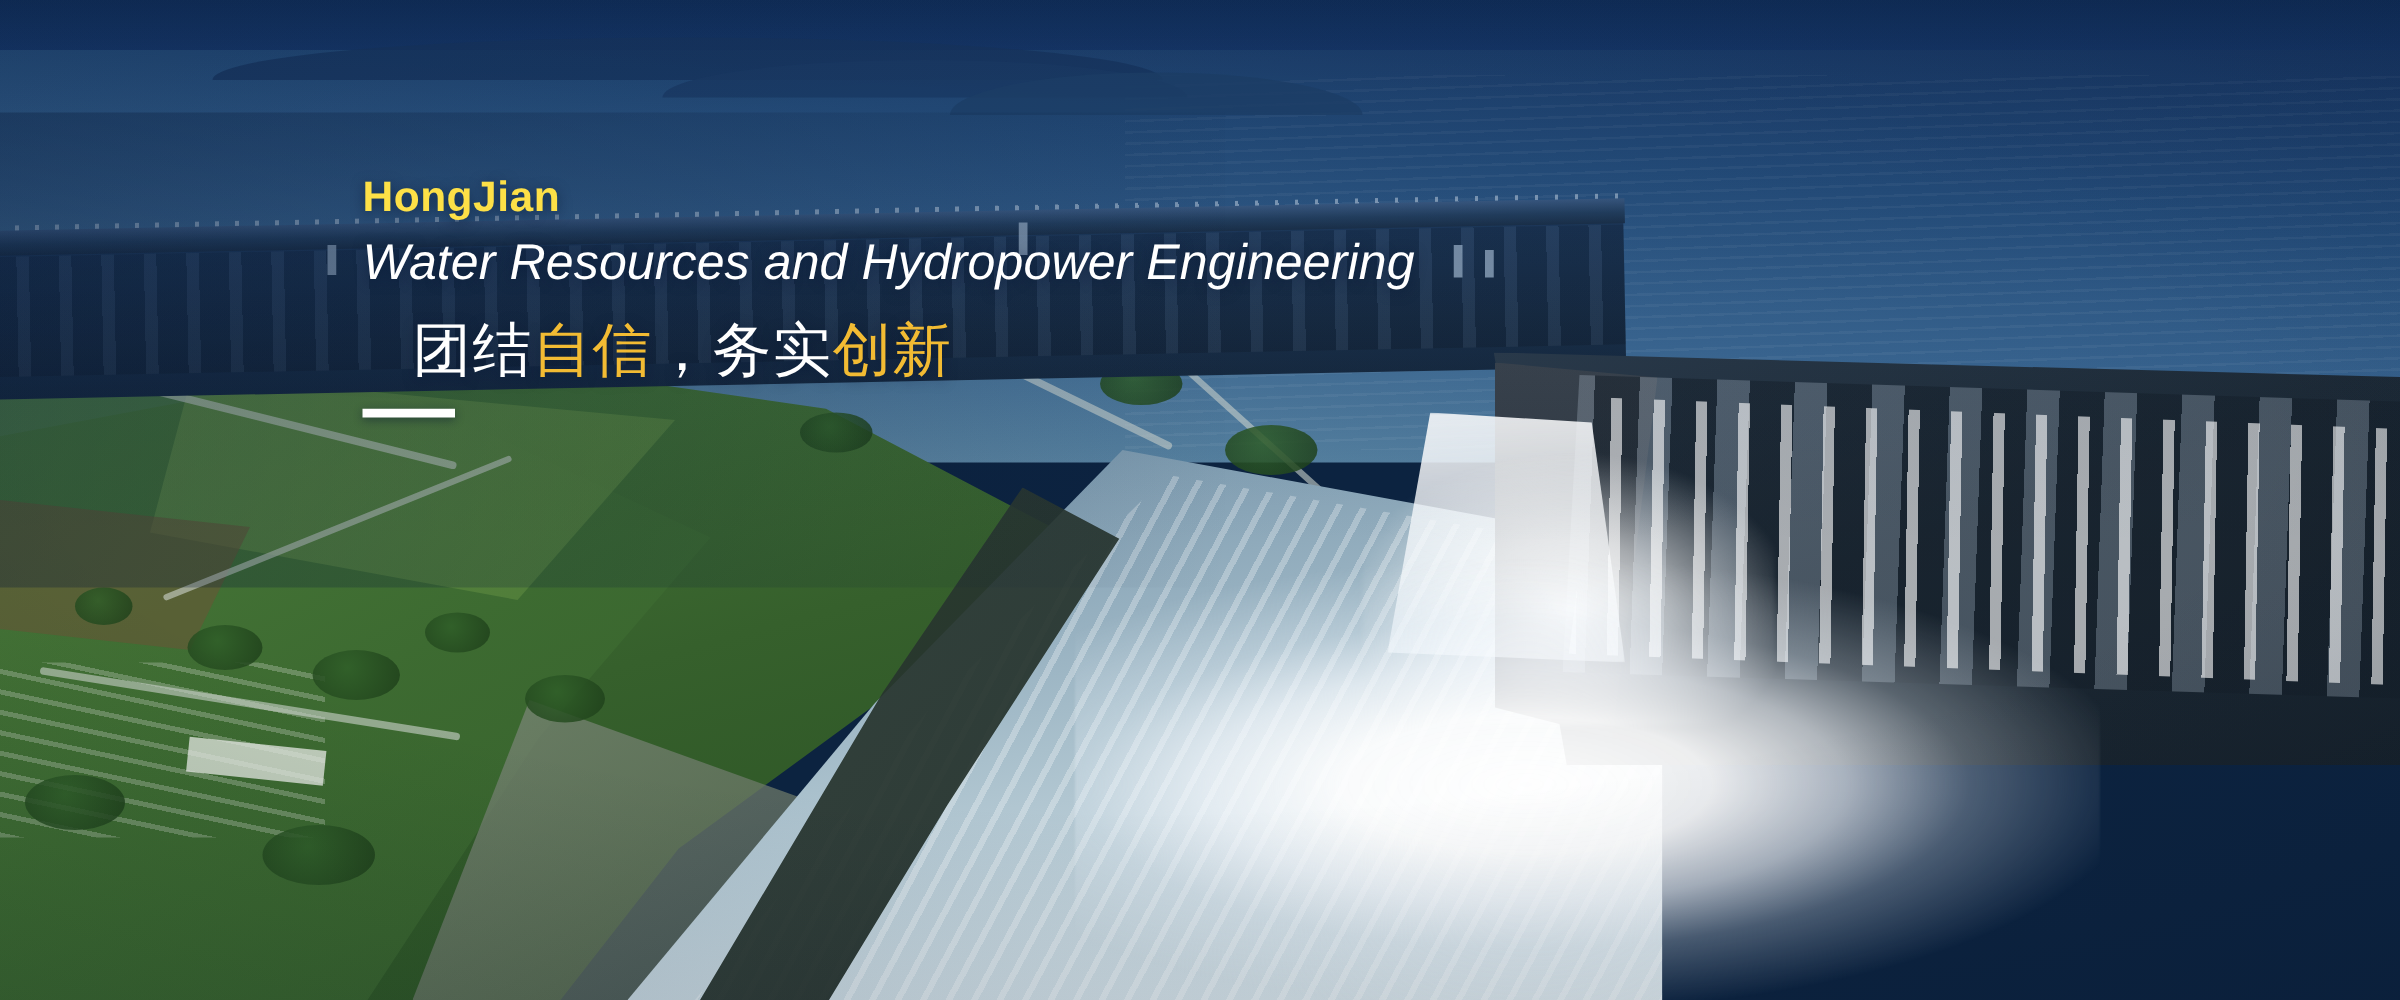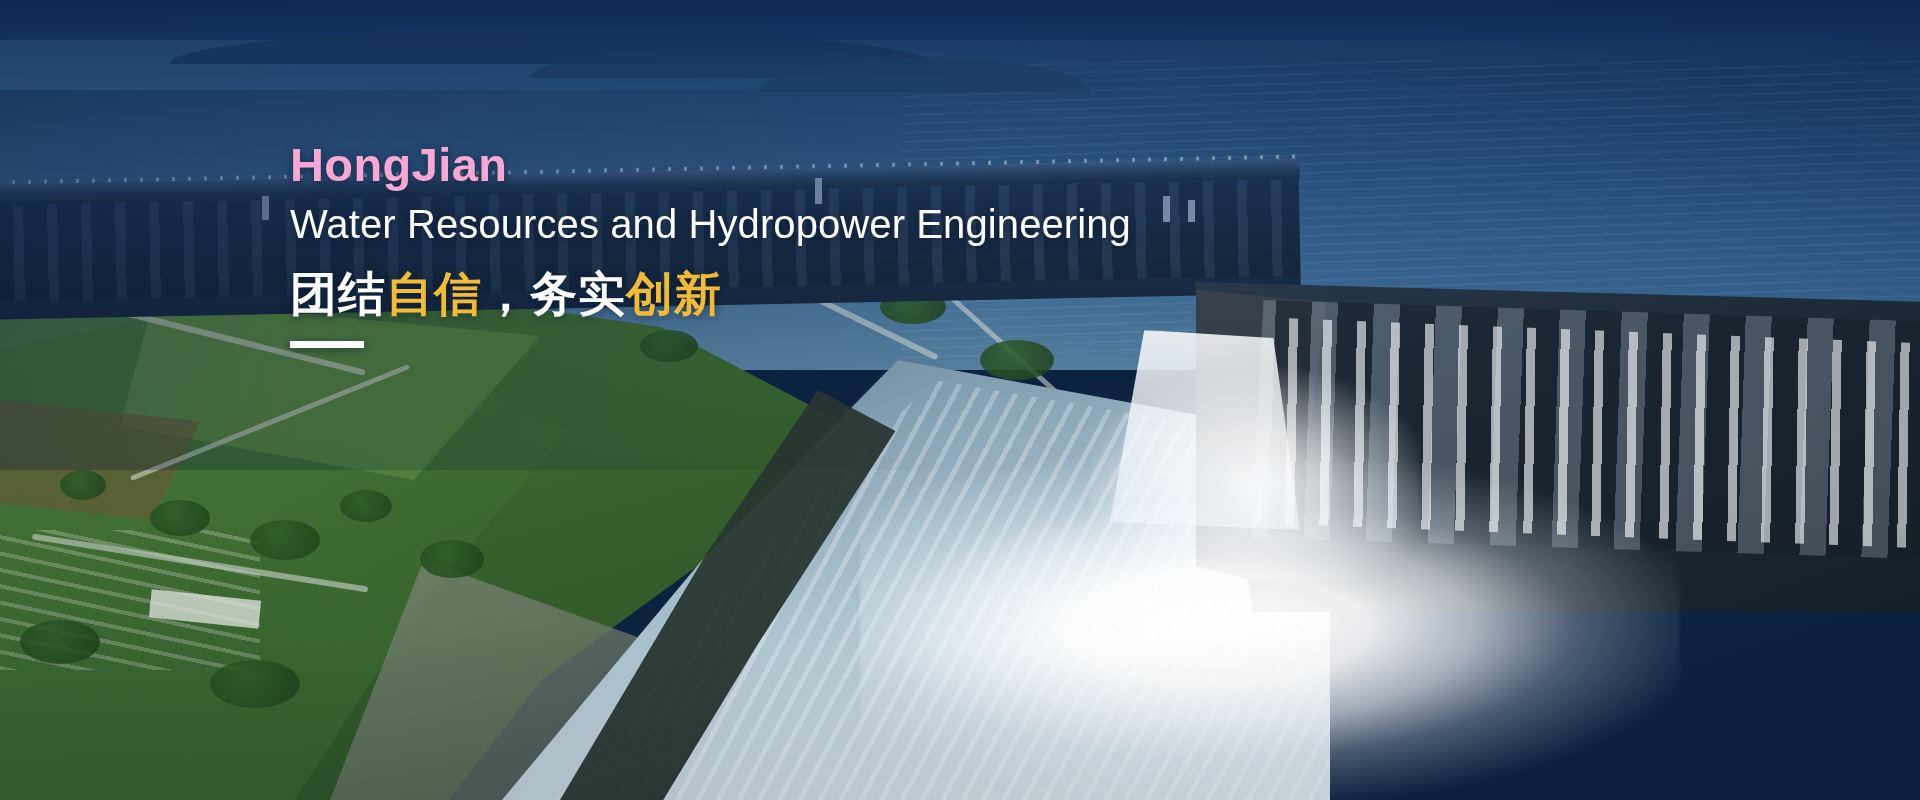--- a/index.html
+++ b/index.html
@@ -212,35 +212,37 @@
   }
   .text-scrim{
     position:absolute; left:0; top:90px; width:980px; height:380px;
     background:linear-gradient(100deg,rgba(8,26,56,.34) 0%,rgba(8,26,56,.18) 55%,rgba(8,26,56,0) 100%);
   }
 
   
   .content{ position:absolute; left:290px; top:140px; width:1100px; z-index:30; }
 
   .brand{
-    font-size:47px; font-weight:700; color:#f9a8d4; line-height:1.06;
+    font-size:34px; font-weight:700; color:#fde047; line-height:1.06;
     letter-spacing:.4px;
     text-shadow:0 2px 10px rgba(0,18,48,.55);
   }
   .subtitle{
     margin-top:12px;
     font-size:40px; font-weight:400; color:#ffffff; line-height:1.1;
     letter-spacing:.1px;
     text-shadow:0 2px 10px rgba(0,18,48,.5);
+    font-style:italic;
   }
   .slogan{
     margin-top:14px;
-    font-size:47px; font-weight:700; color:#ffffff; line-height:1.43;
+    font-size:47px; font-weight:400; color:#ffffff; line-height:1.43;
     letter-spacing:1px;
     text-shadow:0 2px 10px rgba(0,18,48,.5);
+    margin-left:40px;
   }
   .slogan .gold{ color:#f2bb33; }
   .rule{
     margin-top:14px; width:74px; height:7px; background:#ffffff;
     box-shadow:0 2px 8px rgba(0,18,48,.45);
   }
 </style>
 </head>
 <body>
 

